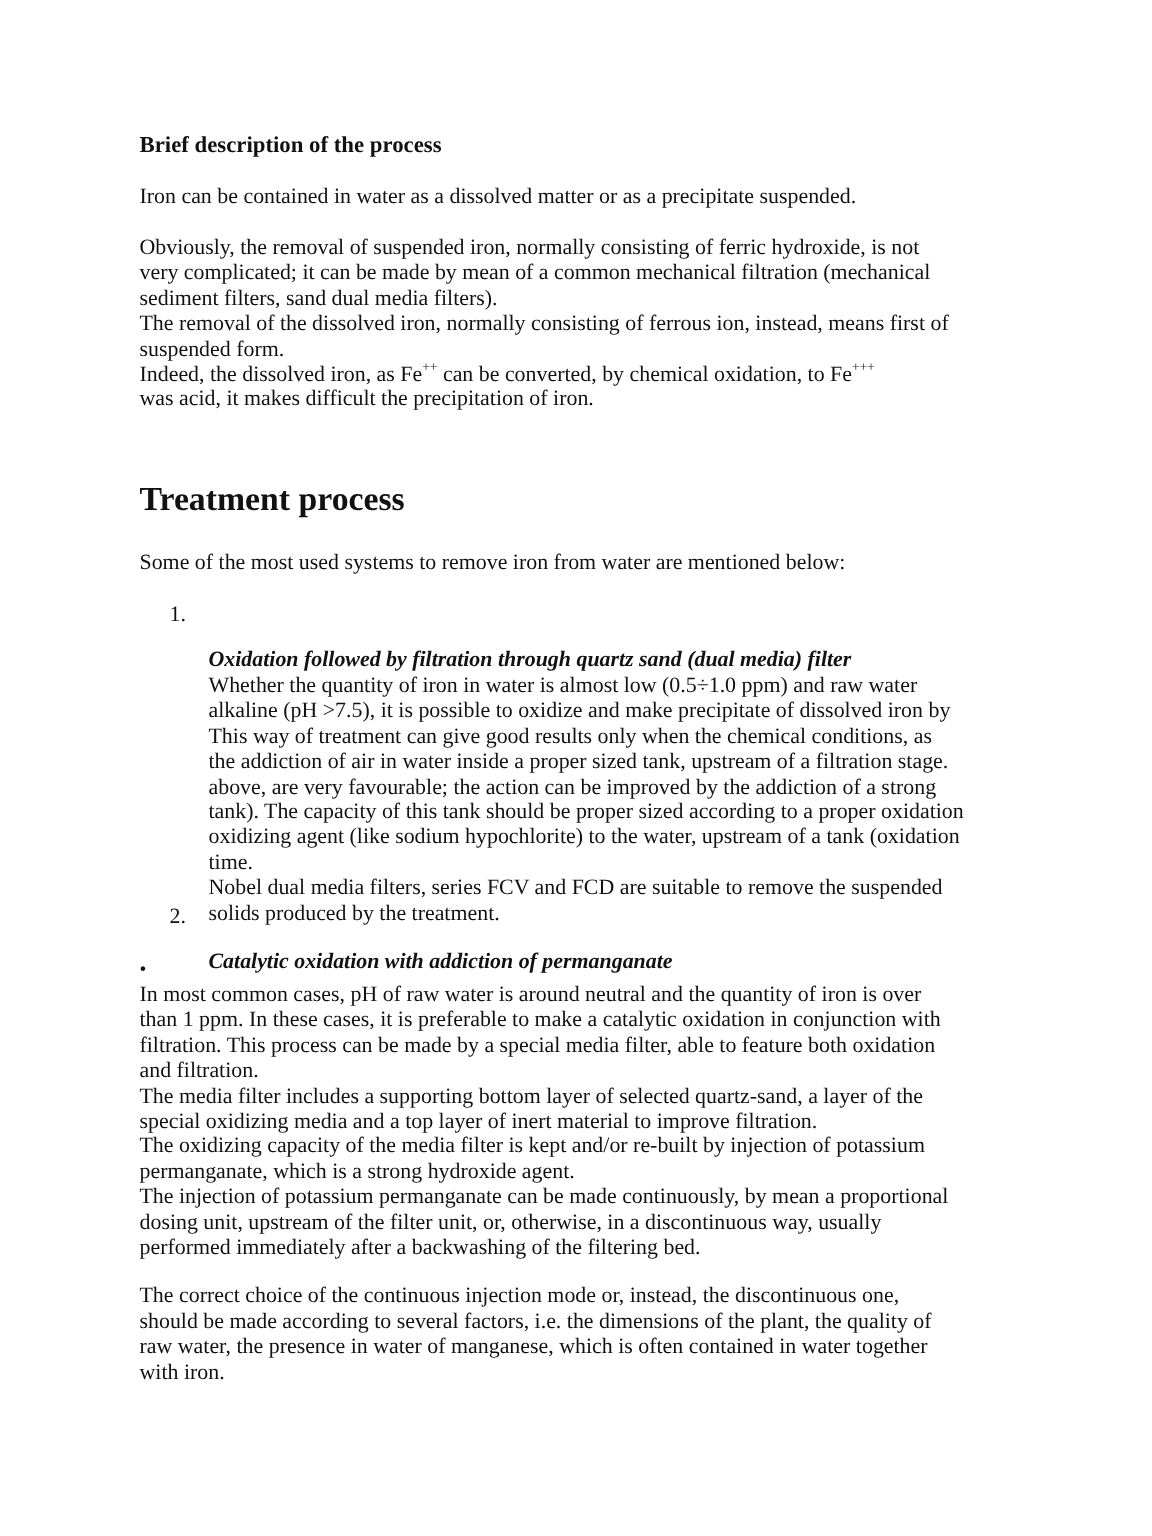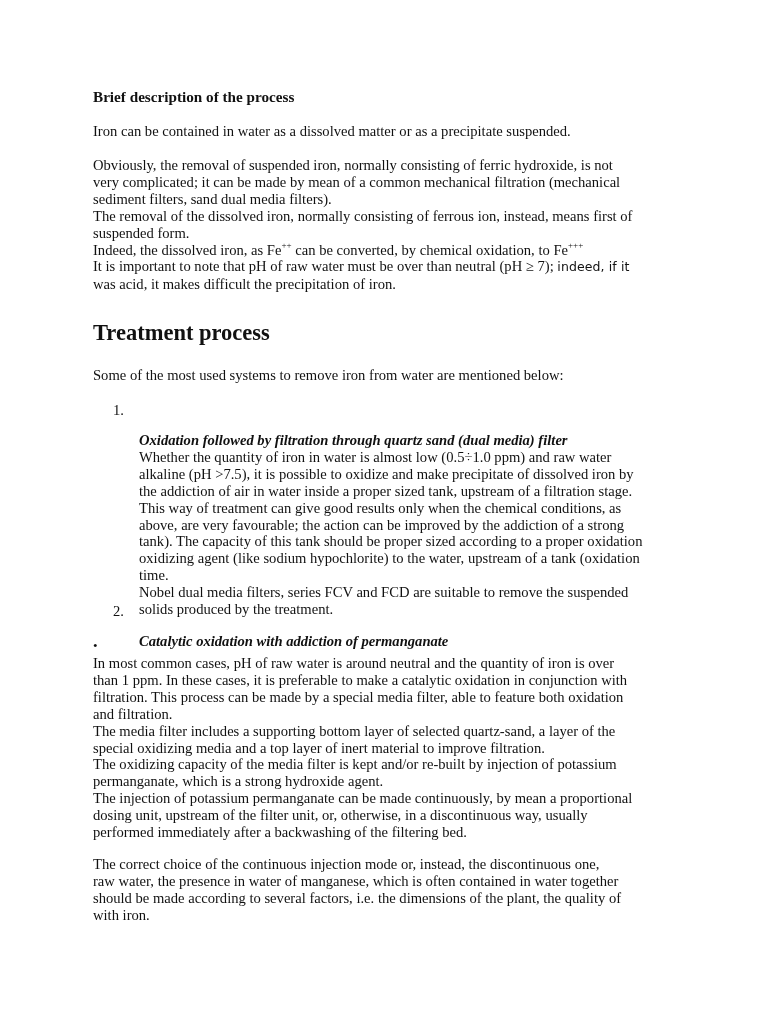--- a/index.html
+++ b/index.html
@@ -29,37 +29,36 @@
 
   <div class="p" style="top:123px">Iron can be contained in water as a dissolved matter or as a precipitate suspended.</div>
 
   <div class="p" style="top:157px">
     <span class="line">Obviously, the removal of suspended iron, normally consisting of ferric hydroxide, is not</span>
     <span class="line">very complicated; it can be made by mean of a common mechanical filtration (mechanical</span>
     <span class="line">sediment filters, sand dual media filters).</span>
     <span class="line">The removal of the dissolved iron, normally consisting of ferrous ion, instead, means first of</span>
     <span class="line">suspended form.</span>
     <span class="line"><span>Indeed, the dissolved iron, as Fe</span><sup>++</sup><span> can be converted, by chemical oxidation, to Fe</span><sup>+++</sup></span>
-    <span class="line"><span>It is important to note that pH of raw water must be over than neutral (pH ≥ 7); </span><span class="mono-ish">indeed, if it</span></span>
     <span class="line">was acid, it makes difficult the precipitation of iron.</span>
   </div>
 
   <div class="h-treat">Treatment process</div>
 
   <div class="p" style="top:367px">Some of the most used systems to remove iron from water are mentioned below:</div>
 
   <div>
     <div>
       <span class="item-num" style="top:402px">1.</span>
       <div class="item-body" style="top:402px">
         <span class="line item-title">Oxidation followed by filtration through quartz sand (dual media) filter</span>
         <span class="line">Whether the quantity of iron in water is almost low (0.5÷1.0 ppm) and raw water</span>
         <span class="line">alkaline (pH &gt;7.5), it is possible to oxidize and make precipitate of dissolved iron by</span>
+        <span class="line">This way of treatment can give good results only when the chemical conditions, as</span>
         <span class="line">the addiction of air in water inside a proper sized tank, upstream of a filtration stage.</span>
-        <span class="line">This way of treatment can give good results only when the chemical conditions, as</span>
         <span class="line">above, are very favourable; the action can be improved by the addiction of a strong</span>
         <span class="line">tank). The capacity of this tank should be proper sized according to a proper oxidation</span>
         <span class="line">oxidizing agent (like sodium hypochlorite) to the water, upstream of a tank (oxidation</span>
         <span class="line">time.</span>
         <span class="line">Nobel dual media filters, series FCV and FCD are suitable to remove the suspended</span>
         <span class="line">solids produced by the treatment.</span>
       </div>
     </div>
     <div>
       <span class="item-num" style="top:603px">2.</span>
@@ -80,18 +79,18 @@
     <span class="line">special oxidizing media and a top layer of inert material to improve filtration.</span>
     <span class="line">The oxidizing capacity of the media filter is kept and/or re-built by injection of potassium</span>
     <span class="line">permanganate, which is a strong hydroxide agent.</span>
     <span class="line">The injection of potassium permanganate can be made continuously, by mean a proportional</span>
     <span class="line">dosing unit, upstream of the filter unit, or, otherwise, in a discontinuous way, usually</span>
     <span class="line">performed immediately after a backwashing of the filtering bed.</span>
   </div>
 
   <div class="p" style="top:856px">
     <span class="line">The correct choice of the continuous injection mode or, instead, the discontinuous one,</span>
+    <span class="line">should be made according to several factors, i.e. the dimensions of the plant, the quality of</span>
     <span class="line">raw water, the presence in water of manganese, which is often contained in water together</span>
-    <span class="line">should be made according to several factors, i.e. the dimensions of the plant, the quality of</span>
     <span class="line">with iron.</span>
   </div>
 
 </div>
 
 </body></html>

